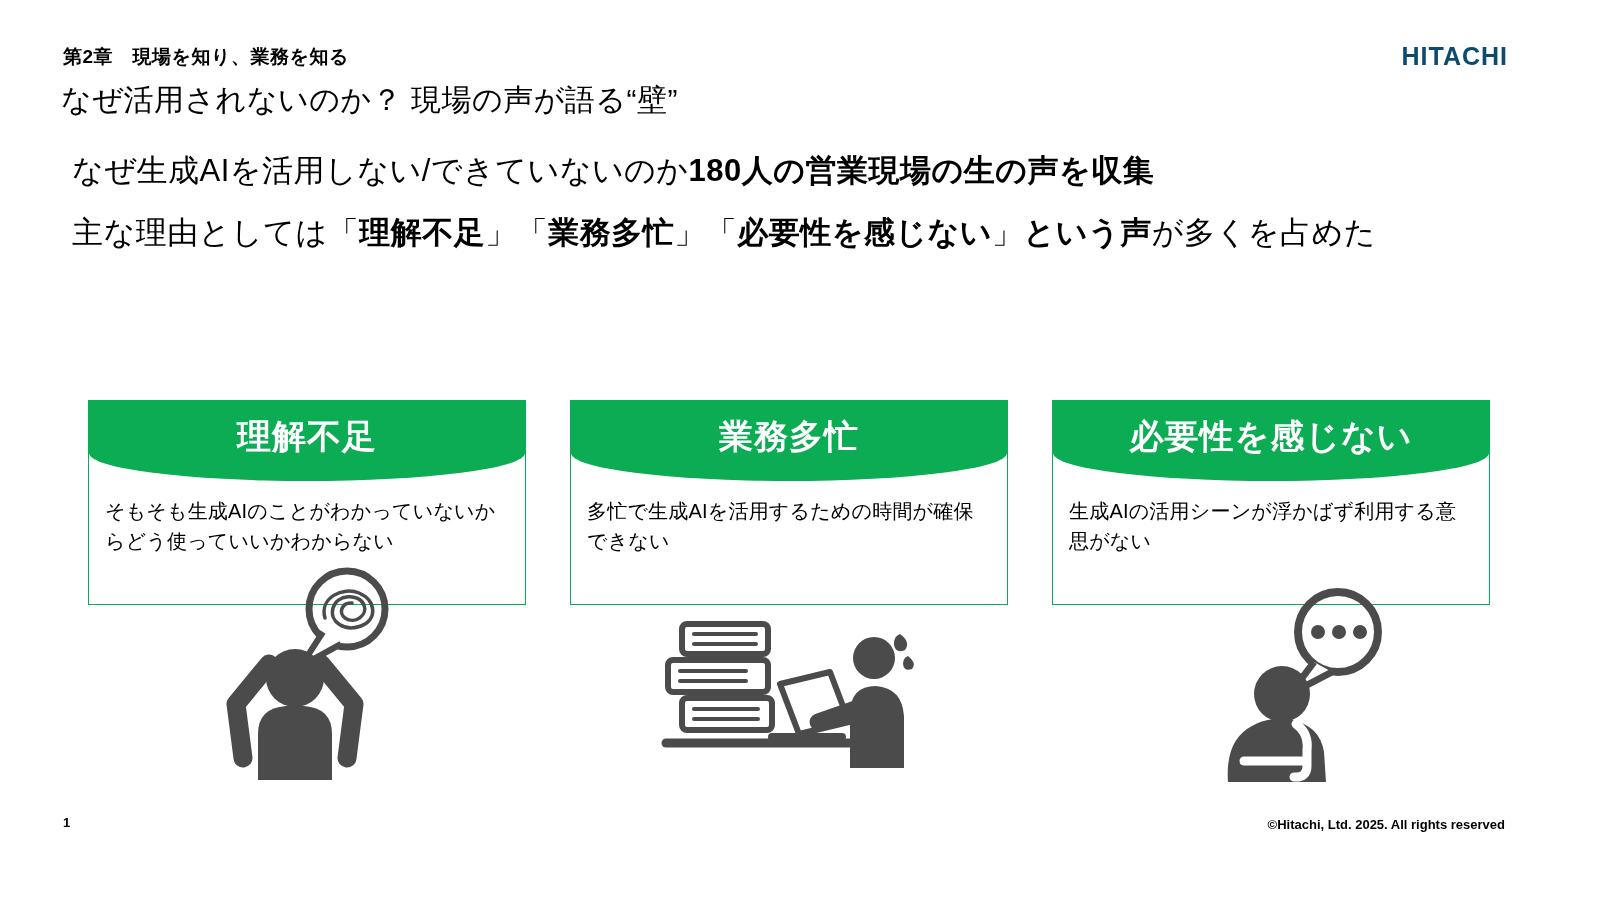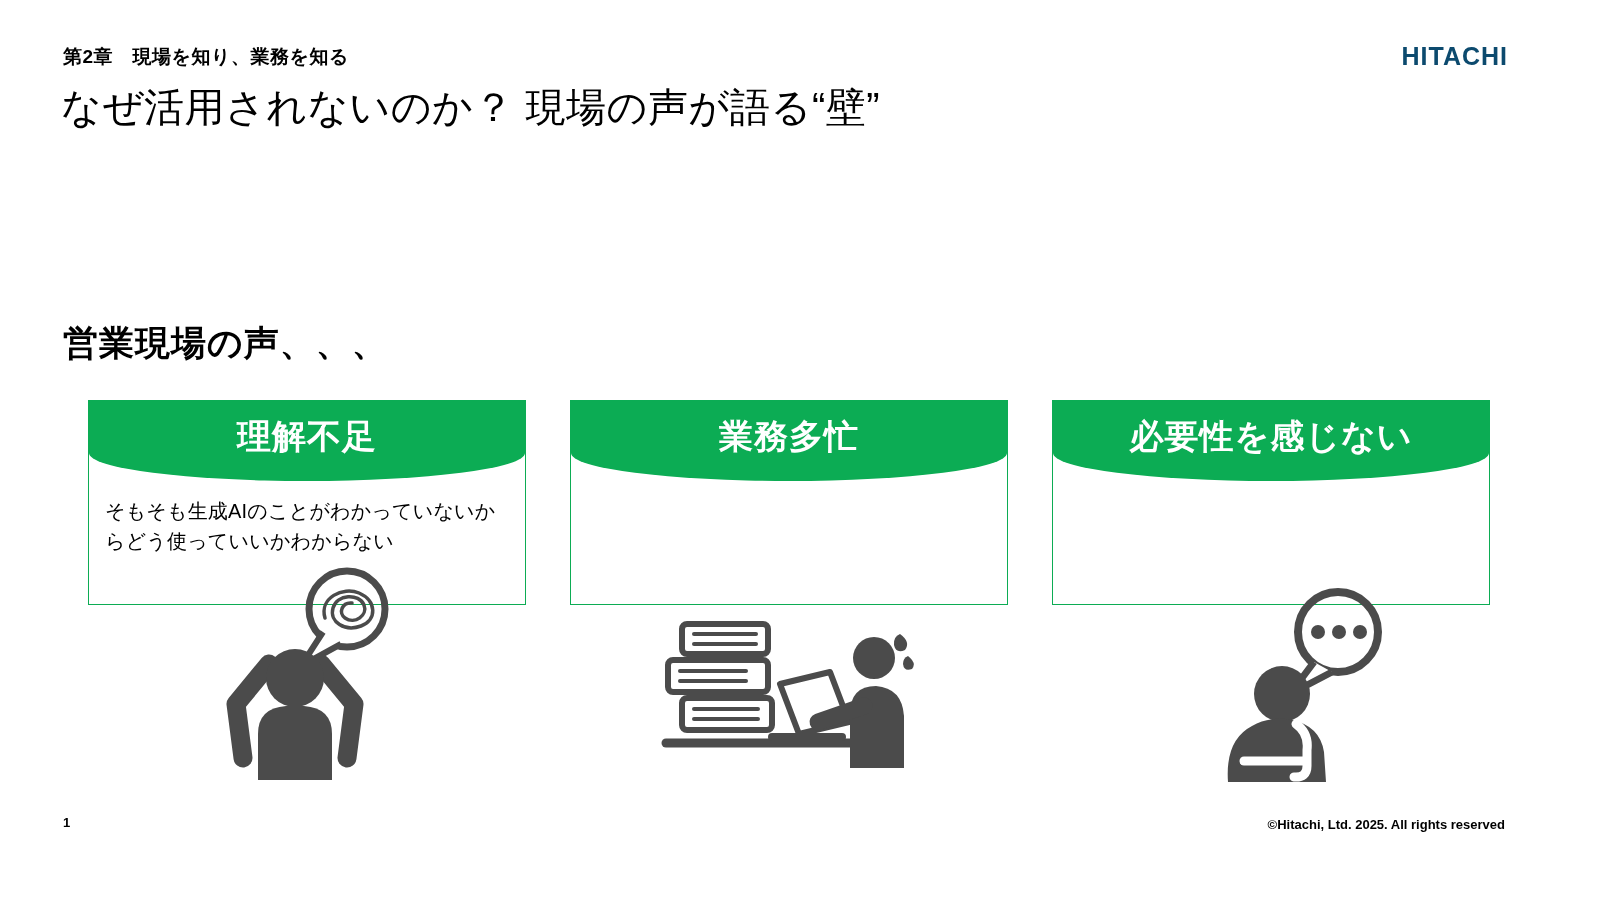--- a/index.html
+++ b/index.html
@@ -2,21 +2,21 @@
 <html><head>
 <meta charset="utf-8">
 <style>
   html,body{margin:0;padding:0;background:#fff;}
   .slide{
     position:relative;width:1600px;height:838px;background:#ffffff;overflow:hidden;
     font-family:"Liberation Sans","DejaVu Sans",sans-serif;color:#000;
   }
   .chapter{position:absolute;left:63px;top:44px;font-size:19px;font-weight:bold;letter-spacing:0.5px;}
   .logo{position:absolute;right:92px;top:42px;font-size:25px;font-weight:bold;letter-spacing:1px;color:#0c4a6e;}
-  .page-title{position:absolute;left:61px;top:80px;font-size:40px;font-weight:normal;letter-spacing:0.5px;}
+  .page-title{position:absolute;left:61px;top:80px;font-size:30px;font-weight:normal;letter-spacing:0.5px;}
   .summary{position:absolute;left:72px;top:140px;font-size:31px;line-height:62px;letter-spacing:0.5px;}
   .summary .b{font-weight:bold;}
   .section-heading{position:absolute;left:63px;top:320px;font-size:35px;font-weight:bold;letter-spacing:1px;}
   .cards{position:absolute;left:88px;top:400px;display:flex;gap:44px;}
   .card{
     width:438px;height:205px;background:#fff;border:1.5px solid #0cac54;
     box-sizing:border-box;position:relative;
   }
   .card-banner{
     height:80px;background:#0cac54;
@@ -35,33 +35,38 @@
 </style>
 </head>
 <body>
 
 <div class="slide">
 
   <div class="chapter">第2章　現場を知り、業務を知る</div>
   <div class="logo">HITACHI</div>
   <div class="page-title">なぜ活用されないのか？ 現場の声が語る“壁”</div>
 
+  <div class="summary">
+    <div><span>なぜ生成AIを活用しない/できていないのか</span><span class="b">180人の営業現場の生の声を収集</span></div>
+    <div><span>主な理由としては「</span><span class="b">理解不足</span><span>」「</span><span class="b">業務多忙</span><span>」「</span><span class="b">必要性を感じない</span><span>」</span><span class="b">という声</span><span>が多くを占めた</span></div>
+  </div>
 
-  <div class="section-heading">営業現場の声、、、</div>
 
   <div class="cards">
     <div class="card">
       <div class="card-banner">理解不足</div>
       <div class="card-body">そもそも生成AIのことがわかっていないからどう使っていいかわからない</div>
     </div>
     <div class="card">
       <div class="card-banner">業務多忙</div>
+      <div class="card-body">多忙で生成AIを活用するための時間が確保できない</div>
     </div>
     <div class="card">
       <div class="card-banner">必要性を感じない</div>
+      <div class="card-body">生成AIの活用シーンが浮かばず利用する意思がない</div>
     </div>
   </div>
 
   <svg class="icon icon-confused" viewBox="0 0 215 218">
     <circle cx="142" cy="47" r="38" fill="none" stroke="#4b4b4b" stroke-width="7"></circle>
     <path d="M118,70 L96,104 L136,82" fill="#ffffff" stroke="#4b4b4b" stroke-width="6" stroke-linejoin="round"></path>
     <path d="M120,56 C114,36 138,24 154,31 C172,39 172,58 156,64 C140,70 124,60 128,46 C132,32 154,31 159,43 C163,53 150,63 140,56 C133,51 137,40 147,41" fill="none" stroke="#4b4b4b" stroke-width="3.5" stroke-linecap="round"></path>
     <path d="M38,196 L31,142 L64,102" fill="none" stroke="#4b4b4b" stroke-width="19" stroke-linecap="round" stroke-linejoin="round"></path>
     <path d="M142,196 L149,142 L116,102" fill="none" stroke="#4b4b4b" stroke-width="19" stroke-linecap="round" stroke-linejoin="round"></path>
     <circle cx="90" cy="116" r="29" fill="#4b4b4b"></circle>

